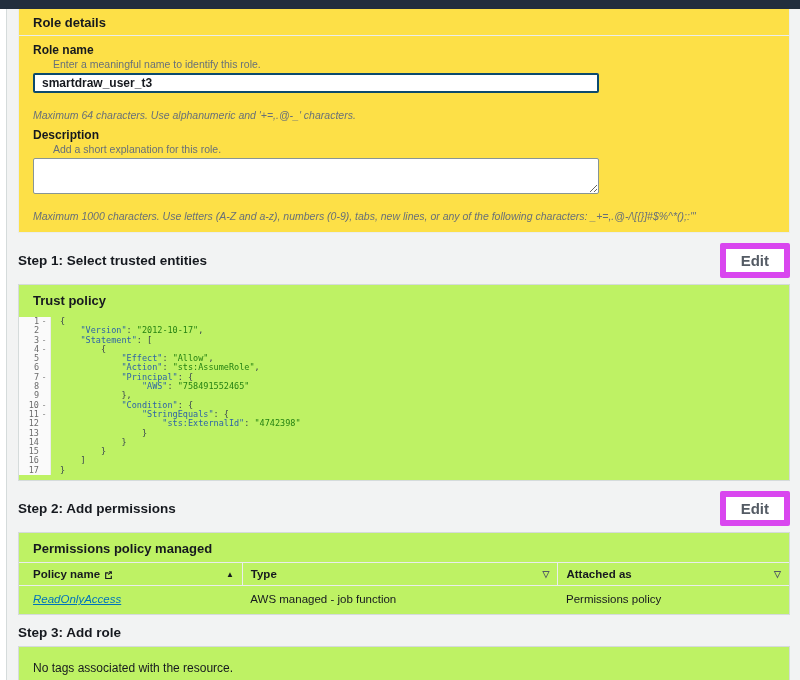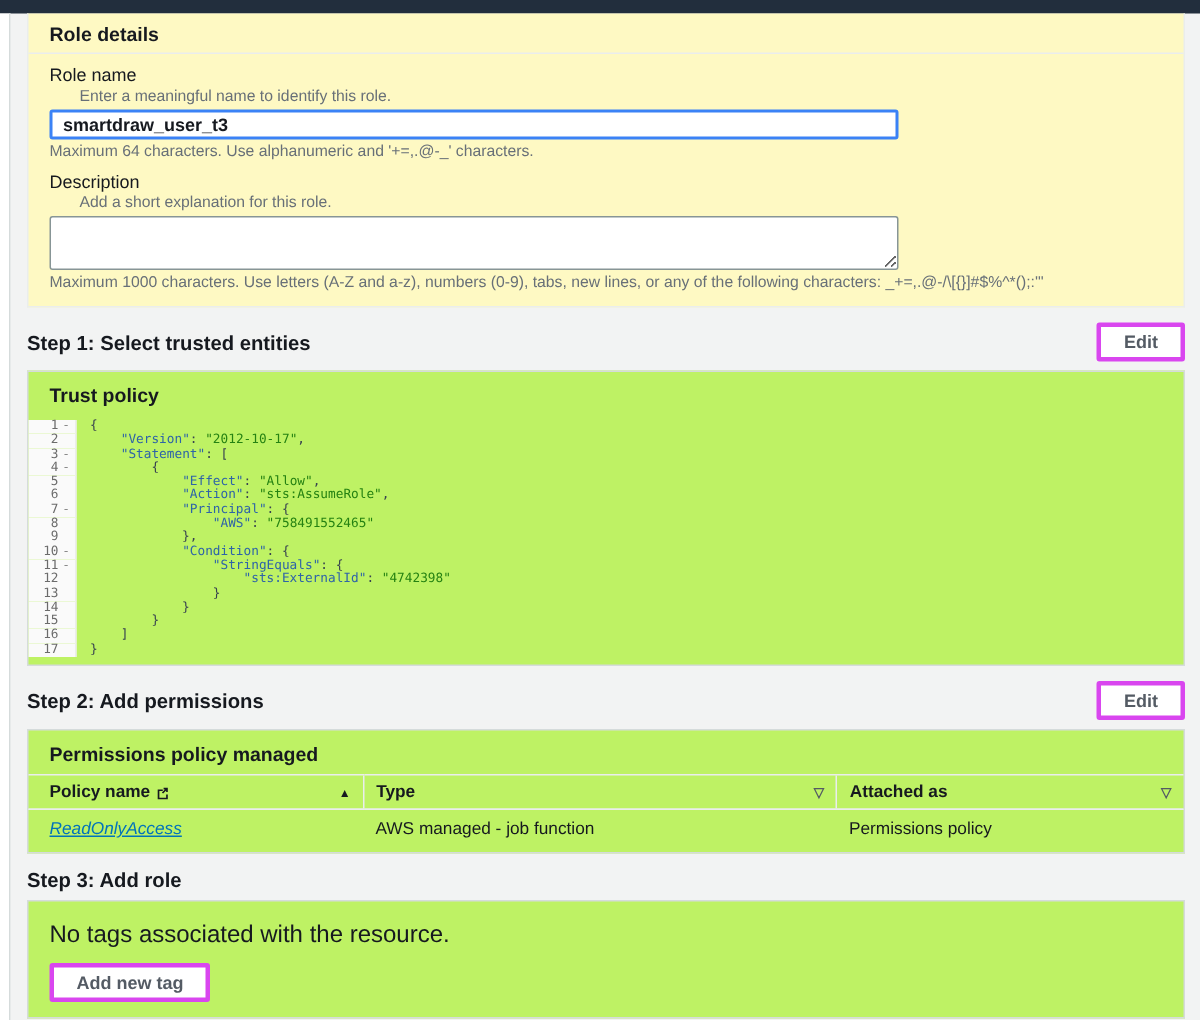--- a/index.html
+++ b/index.html
@@ -8,43 +8,43 @@
     width:800px; height:680px; overflow:hidden; position:relative;
     background:#f2f3f3; color:#16191f;
     font-family:"Liberation Sans", sans-serif;
   }
   .topbar { height:9px; background:#222e3d; }
   .left-gutter { position:absolute; left:0; top:9px; bottom:0; width:7px;
     background:#fff; border-right:1px solid #d5dbdb; }
   .main { margin-left:8px; padding:0 10px; }
 
   
-  .panel { background:#fef9c3; border:1px solid #eaeded; border-top:none; }
+  .panel { background:#fde047; border:1px solid #eaeded; border-top:none; }
   .panel-header { padding:6px 14px 5px; border-bottom:1px solid #eaeded; }
   .panel-header h1 { margin:0; font-size:13px; font-weight:bold; }
   .panel-body { padding:8px 14px 10px; }
   .card { background:#bef264; border:1px solid #d5dbdb; }
   .card-header { padding:8px 14px 6px; font-size:13px; font-weight:bold; }
 
-  .field-label { font-size:12px; font-weight:normal; line-height:13px; }
+  .field-label { font-size:12px; font-weight:bold; line-height:13px; }
   .helper { font-size:10.5px; color:#687078; line-height:11px; margin-top:2px;padding-left:20px; }
-  .constraint { font-size:10.5px; color:#687078; line-height:11px; margin-top:3px; }
+  .constraint { font-size:10.5px; color:#687078; line-height:11px; margin-top:17px;font-style:italic; }
   .text-input { display:block; width:566px; height:20px; margin-top:3px;
-    border:2px solid #3b82f6; border-radius:2px; padding:0 7px;
+    border:2px solid #0c4a6e; border-radius:2px; padding:0 7px;
     font-family:inherit; font-size:12px; font-weight:bold; color:#16191f; outline:none; }
   .desc-area { display:block; width:566px; height:36px; margin-top:3px;
     border:1px solid #879596; border-radius:2px; padding:3px 6px;
     font-family:inherit; font-size:12px; resize:both; outline:none; }
   .mt { margin-top:8px; }
 
   .step-row { display:flex; justify-content:space-between; align-items:center;
     margin:10px 0 6px;gap:13px; }
   .step-row h2 { margin:0; font-size:13.5px; font-weight:bold; }
-  .btn { background:#fff; border:3px solid #d946ef; border-radius:2px;
-    padding:3px 15px; font-family:inherit; font-size:12px; font-weight:bold;
+  .btn { background:#fff; border:6px solid #d946ef; border-radius:2px;
+    padding:3px 15px; font-family:inherit; font-size:15px; font-weight:bold;
     color:#545b64; cursor:pointer; }
 
   
   .code-editor { font-family:"DejaVu Sans Mono", monospace; font-size:8.5px;
     line-height:9.3px; padding:3px 0 5px; color:#37424f; }
   .code-line { display:flex; white-space:pre; }
   .gutterc { width:32px; flex:0 0 32px; background:#fafafa; display:flex;
     color:#6b6b6b; border-right:1px solid #ececec; }
   .ln { width:20px; text-align:right; }
   .fold { width:10px; text-align:center; color:#8a8a8a; cursor:pointer; }
@@ -68,21 +68,21 @@
   .ext-icon { margin-left:4px; display:inline-flex; }
   .link { color:#0073bb; text-decoration:underline; cursor:pointer;font-style:italic; }
 
   
   .tags-header { padding:8px 14px 7px; border-bottom:1px solid #eaeded; }
   .tags-title { font-size:13px; font-weight:bold; }
   .tags-title .opt { font-style:italic; }
   .info-link { color:#0073bb; font-size:10px; font-weight:bold; margin-left:6px;
     cursor:pointer; vertical-align:1px; }
   .tags-body { padding:14px 14px 10px; }
-  .empty-text { font-size:16px; }
+  .empty-text { font-size:12px; }
   .add-btn-wrap { margin-top:9px; }
 </style>
 </head>
 <body>
 
 <div class="topbar"></div>
 <div class="left-gutter"></div>
 
 <div class="main">
 

